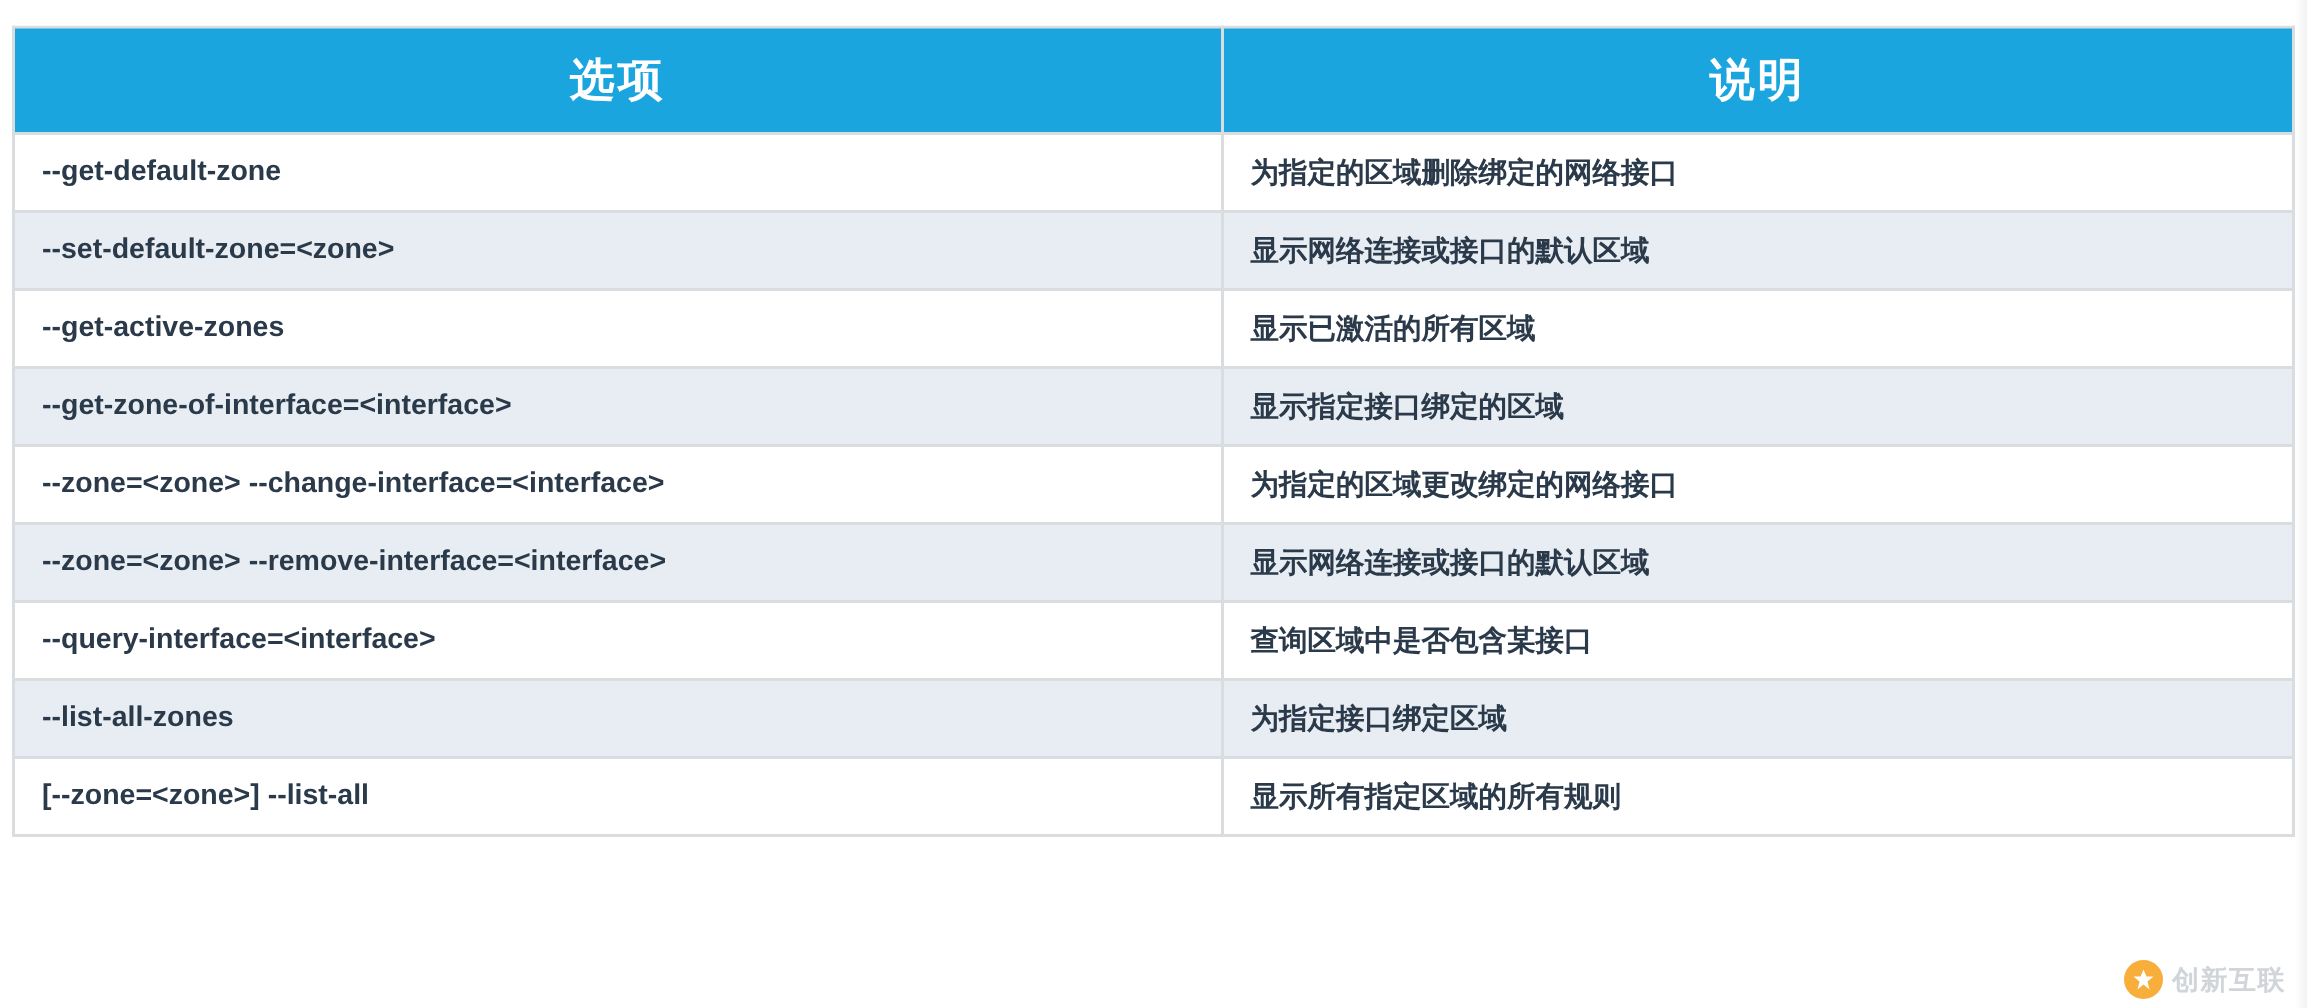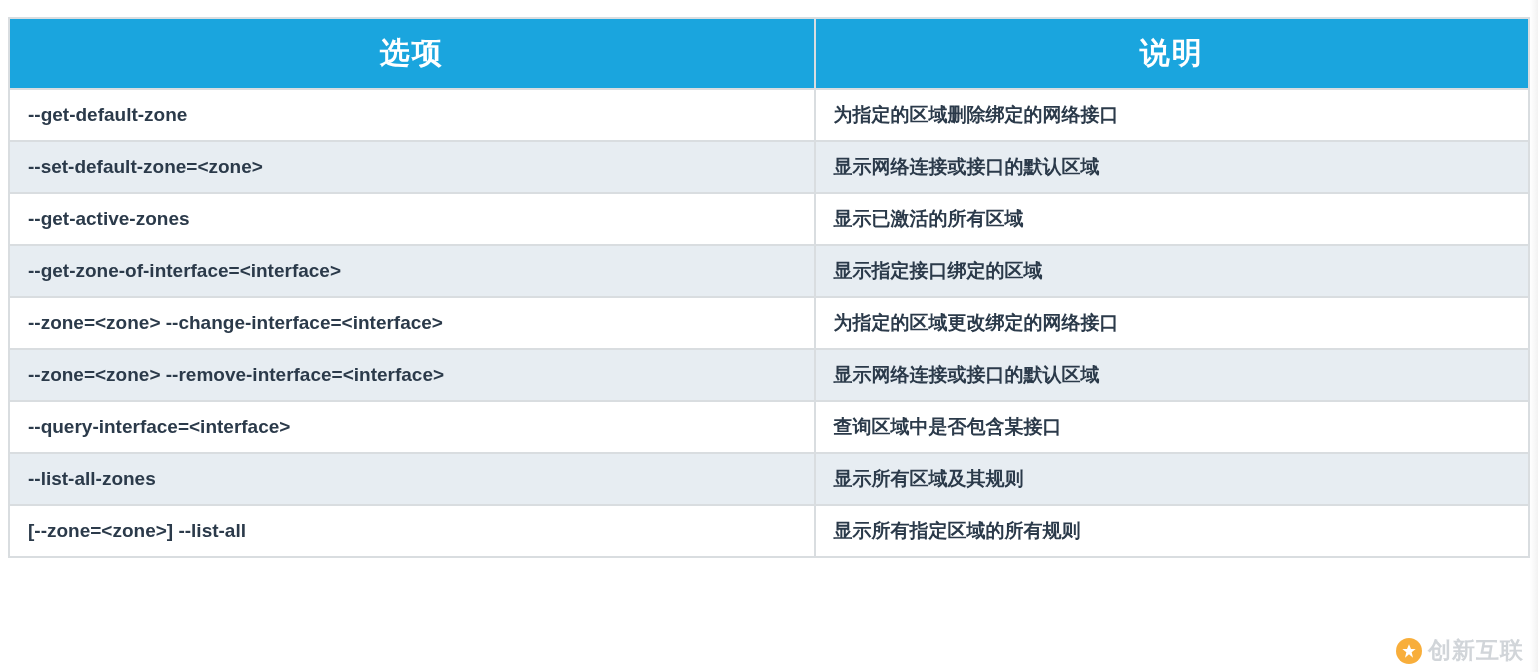--- a/index.html
+++ b/index.html
@@ -75,21 +75,21 @@
     align-items: center;
     justify-content: center;
   }
   .watermark .wk-icon svg {
     width: 16px;
     height: 16px;
     fill: #ffffff;
   }
   .watermark .wk-text {
     color: #c9ced3;
-    font-size: 23px;
+    font-size: 18px;
     font-weight: 600;
     letter-spacing: 1px;
   }
 
   
   .right-shade {
     position: absolute;
     top: 0;
     right: 0;
     width: 8px;
@@ -138,21 +138,21 @@
         <tr>
           <td>--zone=&lt;zone&gt; --remove-interface=&lt;interface&gt;</td>
           <td>显示网络连接或接口的默认区域</td>
         </tr>
         <tr>
           <td>--query-interface=&lt;interface&gt;</td>
           <td>查询区域中是否包含某接口</td>
         </tr>
         <tr>
           <td>--list-all-zones</td>
-          <td>显示所有区域及其规则</td>
+          <td>为指定接口绑定区域</td>
         </tr>
         <tr>
           <td>[--zone=&lt;zone&gt;] --list-all</td>
           <td>显示所有指定区域的所有规则</td>
         </tr>
       </tbody>
     </table>
   </div>
 </div>
 

